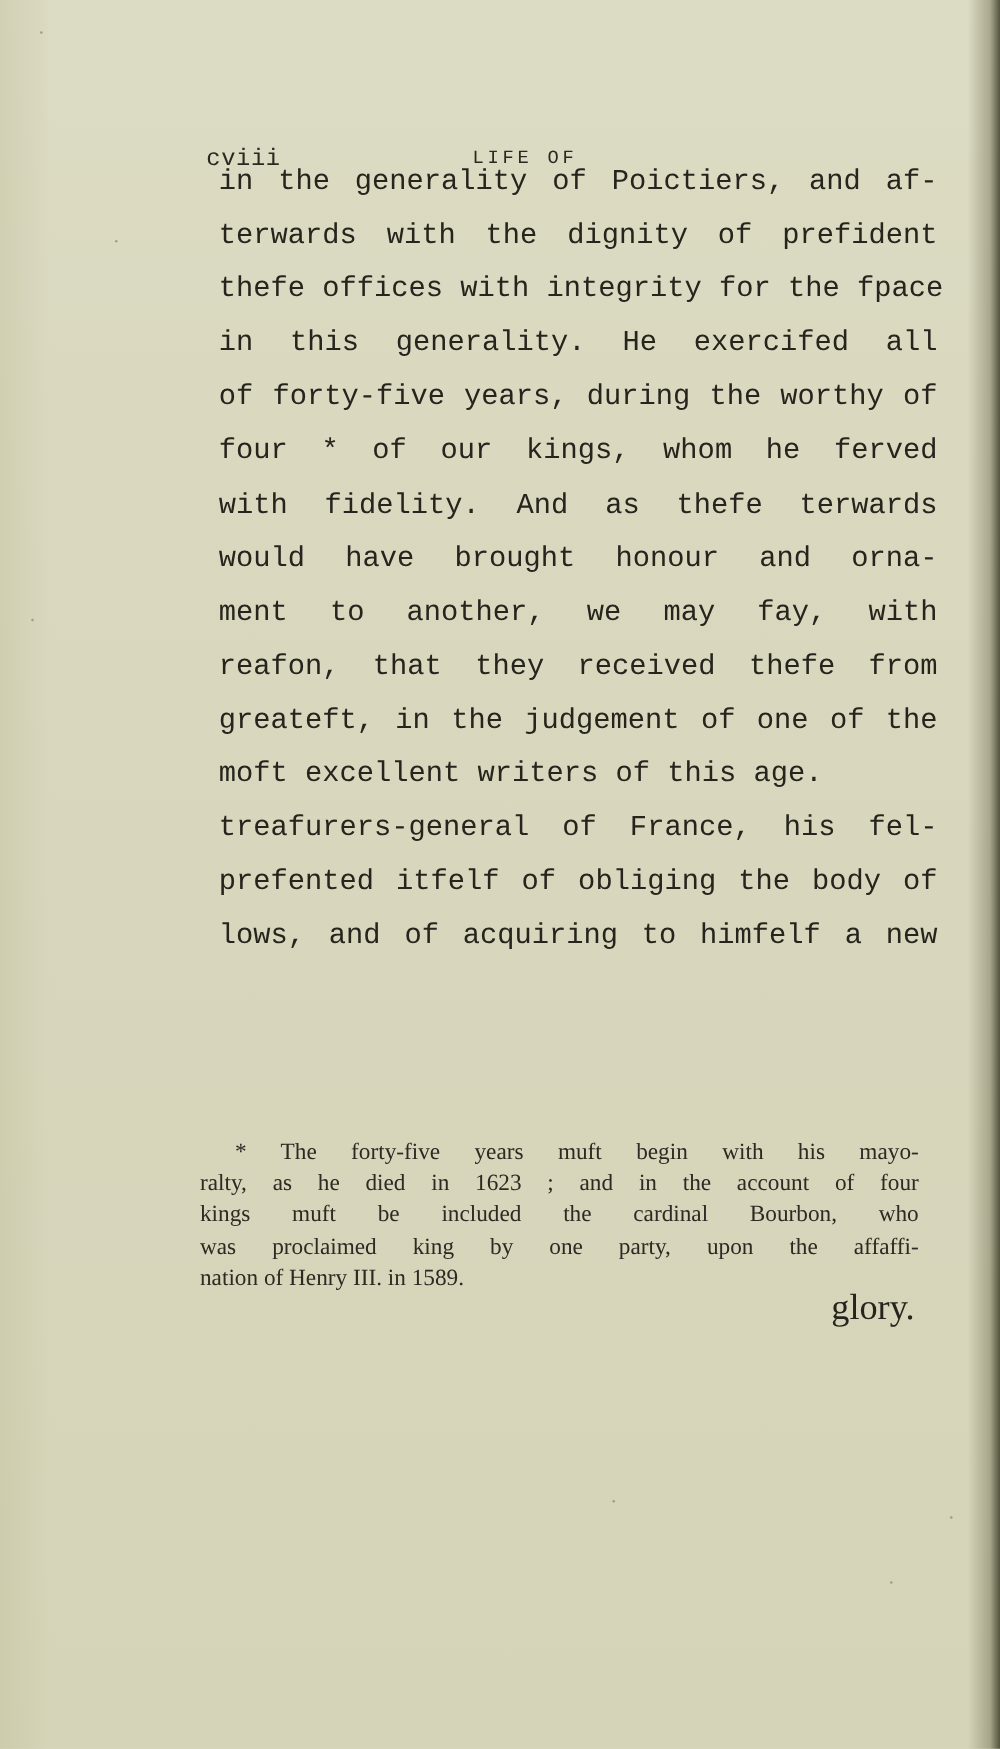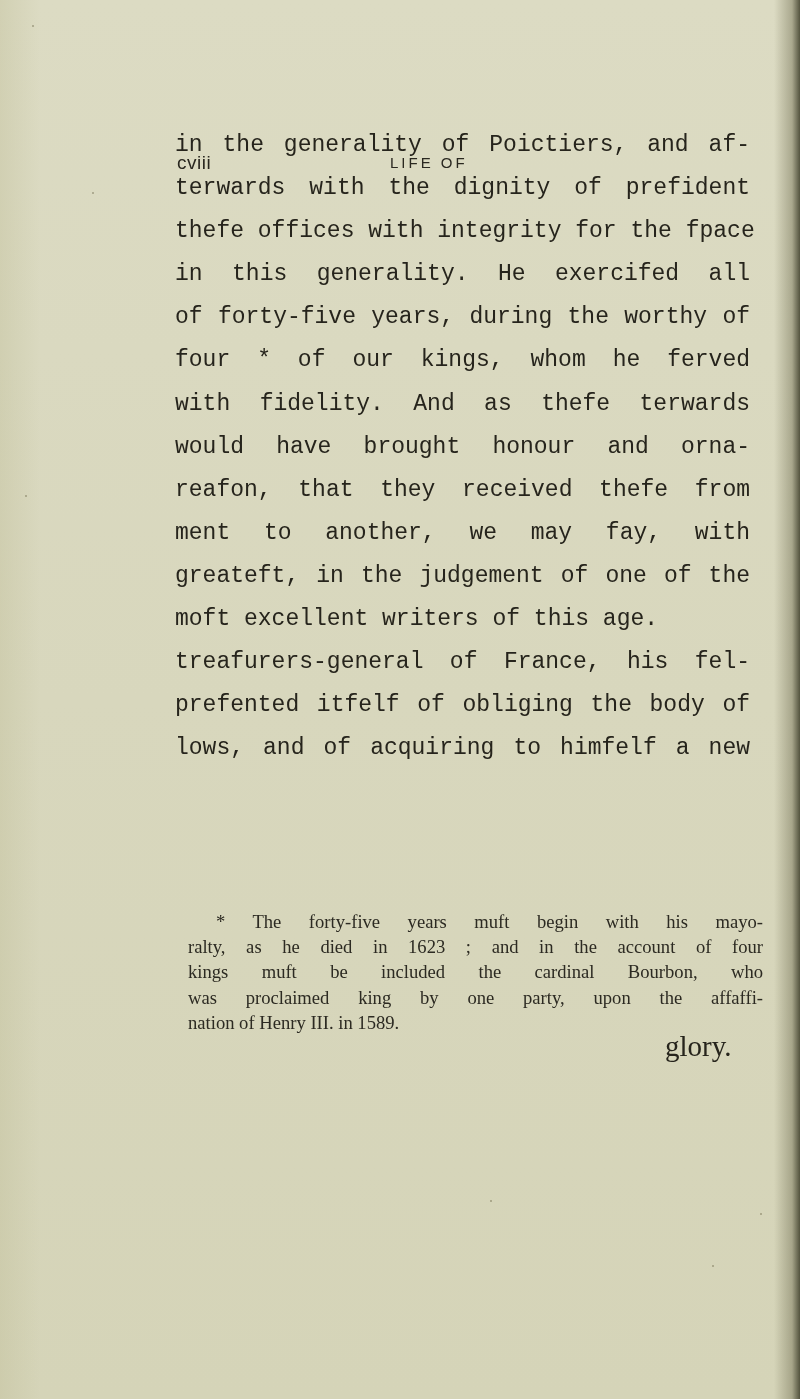--- a/index.html
+++ b/index.html
@@ -24,26 +24,25 @@
   }
   .speck {
     position: absolute;
     width: 2px; height: 2px;
     border-radius: 50%;
     background: rgba(90,85,55,0.45);
   }
   .running-head {
     position: absolute;
     top: 116px;
-    left: 177px;
+    left: 165px;
     width: 575px;
     height: 24px;
-    font-family: Liberation Sans, sans-serif;
+    font-family: Liberation Mono, monospace;
     color: #2a2820;
-    margin-top: 36px;
   }
   .folio {
     position: absolute;
     left: 0;
     top: 0;
     font-size: 19px;
     letter-spacing: 0.5px;
   }
   .head-title {
     position: absolute;
@@ -72,21 +71,21 @@
     height: 43.1px;
   }
   .line.last {
     text-align-last: left;
   }
   .line.indent {
     padding-left: 28px;
   }
   .footnote {
     position: absolute;
-    left: 188px;
+    left: 160px;
     top: 909px;
     width: 575px;
     font-family: "Liberation Serif", serif;
     font-size: 18.6px;
     line-height: 25.2px;
     color: #2c2a22;
   }
   .fn-line {
     display: block;
     white-space: nowrap;
@@ -124,22 +123,22 @@
 
   <div class="body-text">
     <span class="line">in the generality of Poictiers, and af-</span>
     <span class="line">terwards with the dignity of prefident</span>
     <span class="line">thefe offices with integrity for the fpace</span>
     <span class="line">in this generality. He exercifed all</span>
     <span class="line">of forty-five years, during the worthy of</span>
     <span class="line">four * of our kings, whom he ferved</span>
     <span class="line">with fidelity. And as thefe terwards</span>
     <span class="line">would have brought honour and orna-</span>
+    <span class="line">ment to another, we may fay, with</span>
     <span class="line">reafon, that they received thefe from</span>
-    <span class="line">ment to another, we may fay, with</span>
     <span class="line">greateft, in the judgement of one of the</span>
     <span class="line last">moft excellent writers of this age.</span>
     <span class="line">treafurers-general of France, his fel-</span>
     <span class="line">prefented itfelf of obliging the body of</span>
     <span class="line">lows, and of acquiring to himfelf a new</span>
   </div>
 
   <div class="footnote">
     <span class="fn-line indent">* The forty-five years muft begin with his mayo-</span>
     <span class="fn-line">ralty, as he died in 1623 ; and in the account of four</span>

